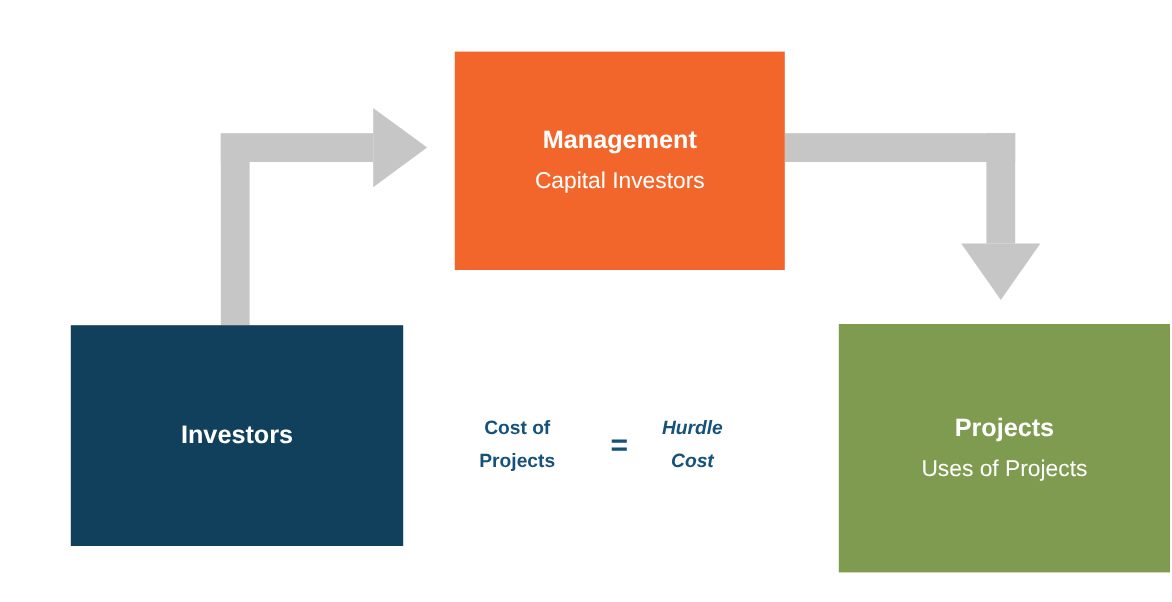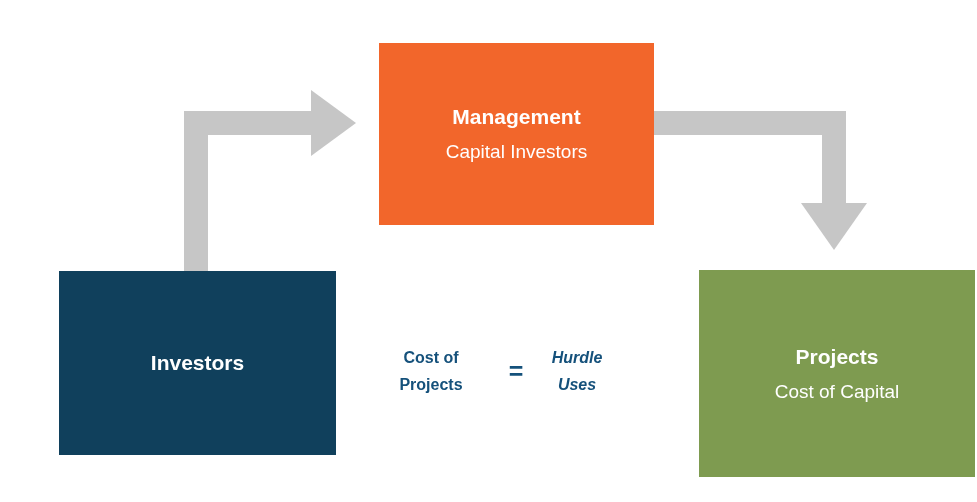--- a/index.html
+++ b/index.html
@@ -100,28 +100,28 @@
     <div class="node-title">Management</div>
     <div class="node-subtitle">Capital Investors</div>
   </div>
 
   <div class="node" id="node-investors">
     <div class="node-title">Investors</div>
   </div>
 
   <div class="node" id="node-projects">
     <div class="node-title">Projects</div>
-    <div class="node-subtitle">Cost of Capital</div>
+    <div class="node-subtitle">Uses of Projects</div>
   </div>
 
   <div class="eq-block" id="eq-lhs">
     <span>Cost of</span>
     <span>Projects</span>
   </div>
   <div id="eq-op">=</div>
   <div class="eq-block" id="eq-rhs">
     <span>Hurdle</span>
-    <span>Uses</span>
+    <span>Cost</span>
   </div>
 
   <div class="edge-line"></div>
 
 </div>
 
 </body></html>

